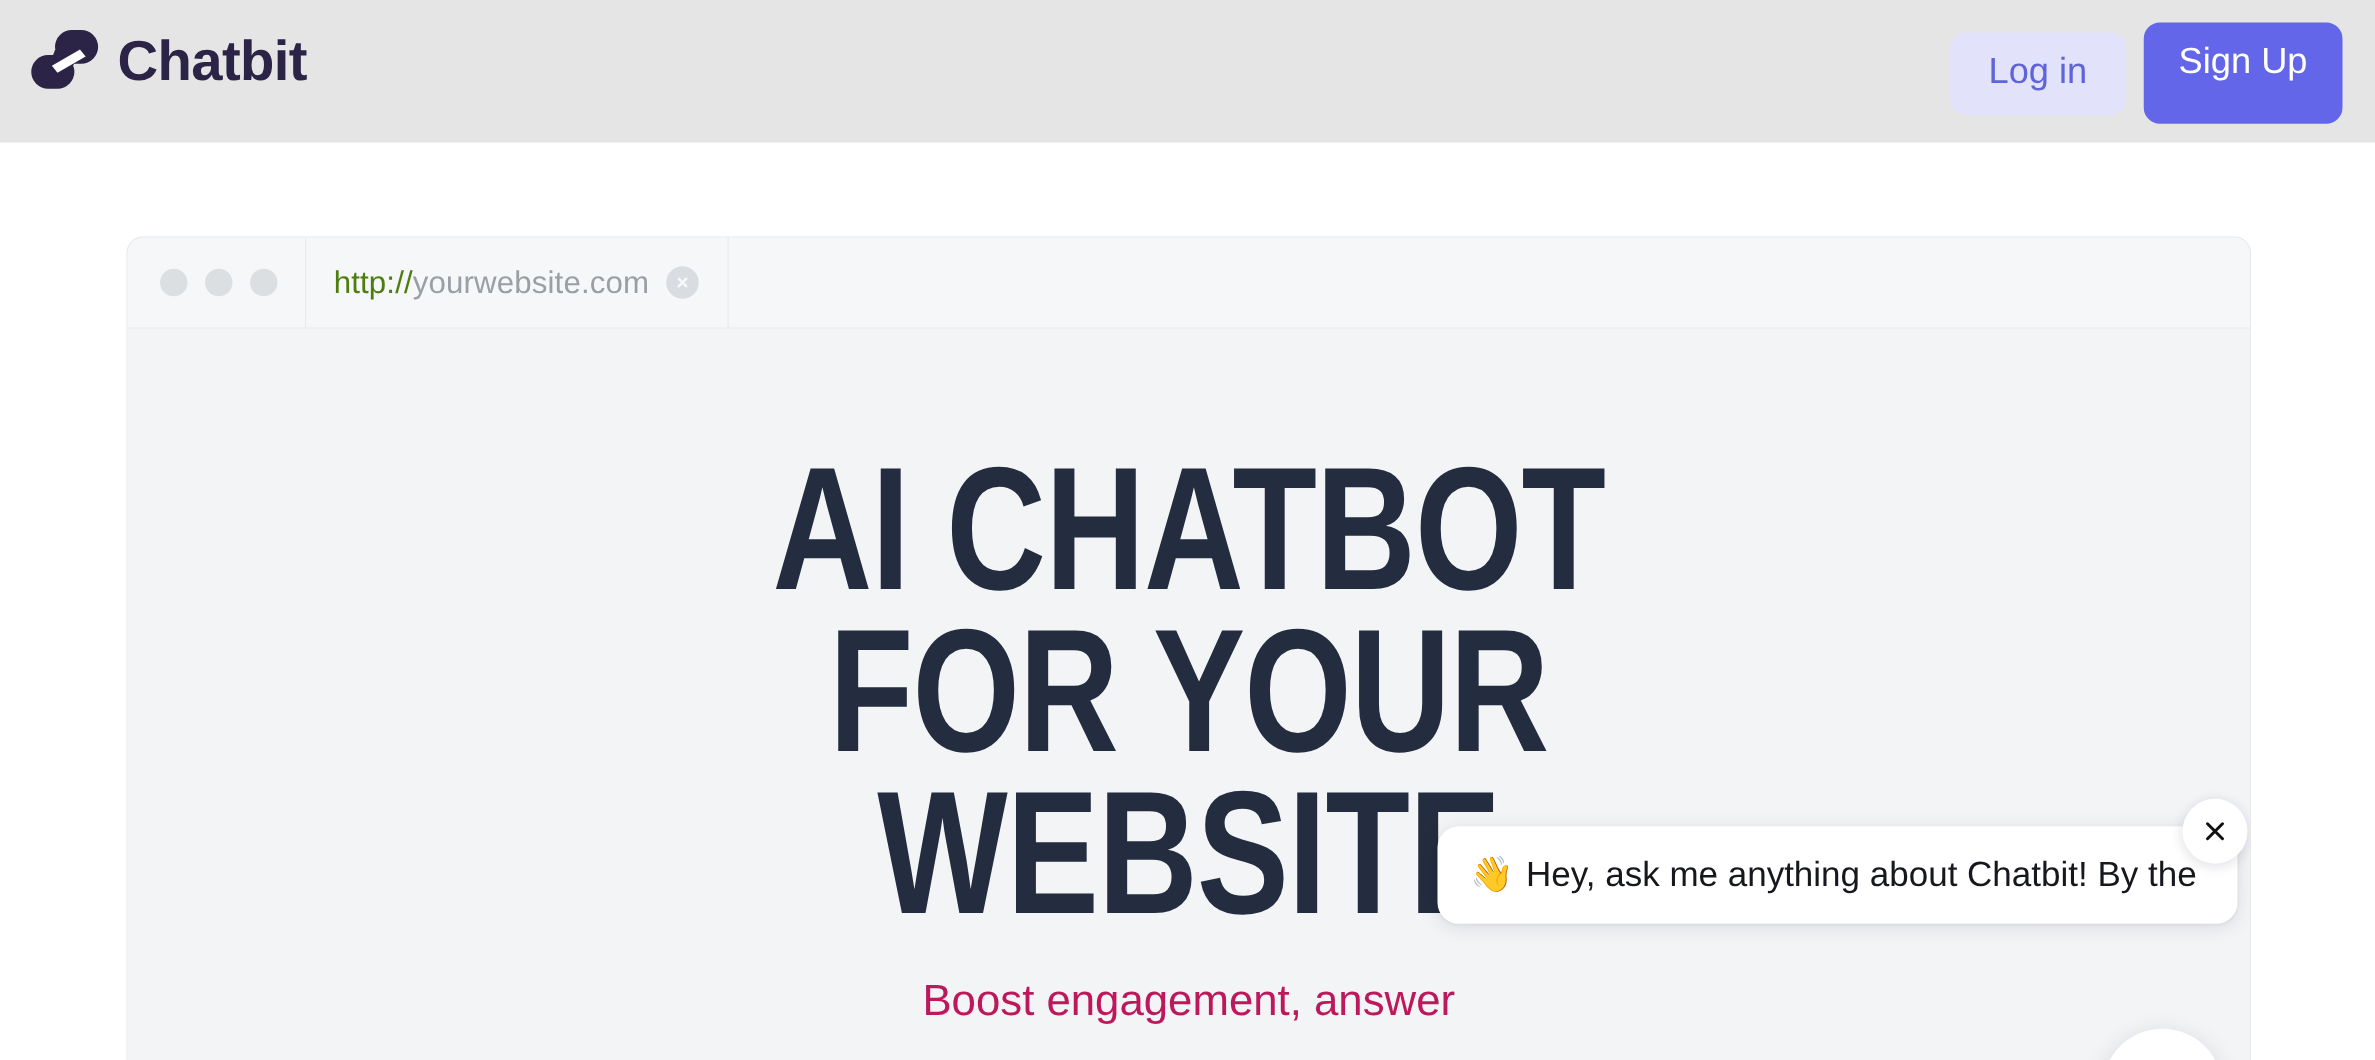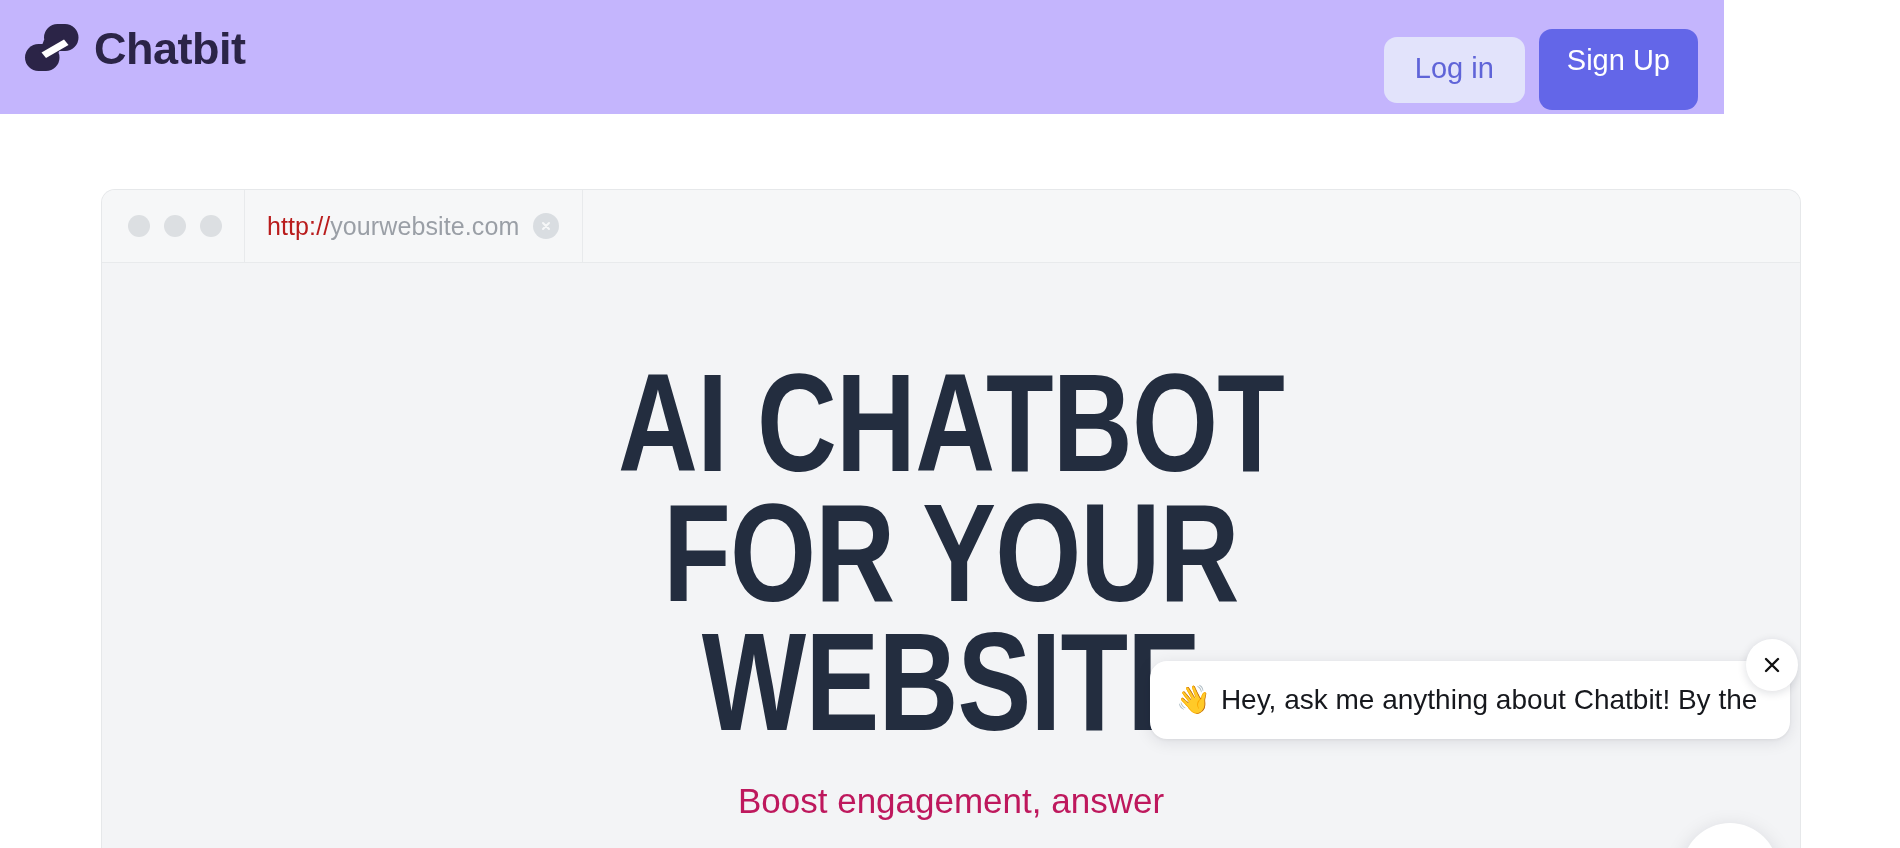--- a/index.html
+++ b/index.html
@@ -10,24 +10,24 @@
     overflow: hidden;
     background: #ffffff;
     font-family: "Liberation Sans", sans-serif;
     -webkit-font-smoothing: antialiased;
   }
 
   
   .site-header {
     position: relative;
     height: 114px;
-    width: 1724px;
-    display: flex;
-    align-items: center;
-    background: #c4b5fd;
+    width: 1900px;
+    display: flex;
+    align-items: center;
+    background: #e5e5e5;
   }
 
   .brand {
     position: absolute;
     left: 24px;
     top: 22px;
     display: flex;
     align-items: center;
     gap: 14px;
     text-decoration: none;
@@ -60,21 +60,21 @@
     color: #2e2a45;
     text-decoration: none;
     cursor: pointer;
     line-height: 1.2;
     white-space: nowrap;
   }
 
   .auth-actions {
     position: absolute;
     right: 26px;
-    top: 29px;
+    top: 18px;
     display: flex;
     align-items: center;
     gap: 14px;
   }
   .btn {
     border: none;
     border-radius: 13px;
     font-family: "Liberation Sans", sans-serif;
     font-size: 29px;
     font-weight: 400;
@@ -140,21 +140,21 @@
     padding-left: 22px;
     border-right: 1px solid #e8eaec;
   }
   .url-text {
     font-size: 25px;
     color: #9a9fa6;
     letter-spacing: 0.1px;
     white-space: nowrap;
     line-height: 1;
   }
-  .url-scheme { color: #b91c1c; }
+  .url-scheme { color: #4d7c0f; }
   .tab-close {
     width: 26px;
     height: 26px;
     border-radius: 50%;
     background: #d9dde1;
     border: none;
     display: flex;
     align-items: center;
     justify-content: center;
     cursor: pointer;

